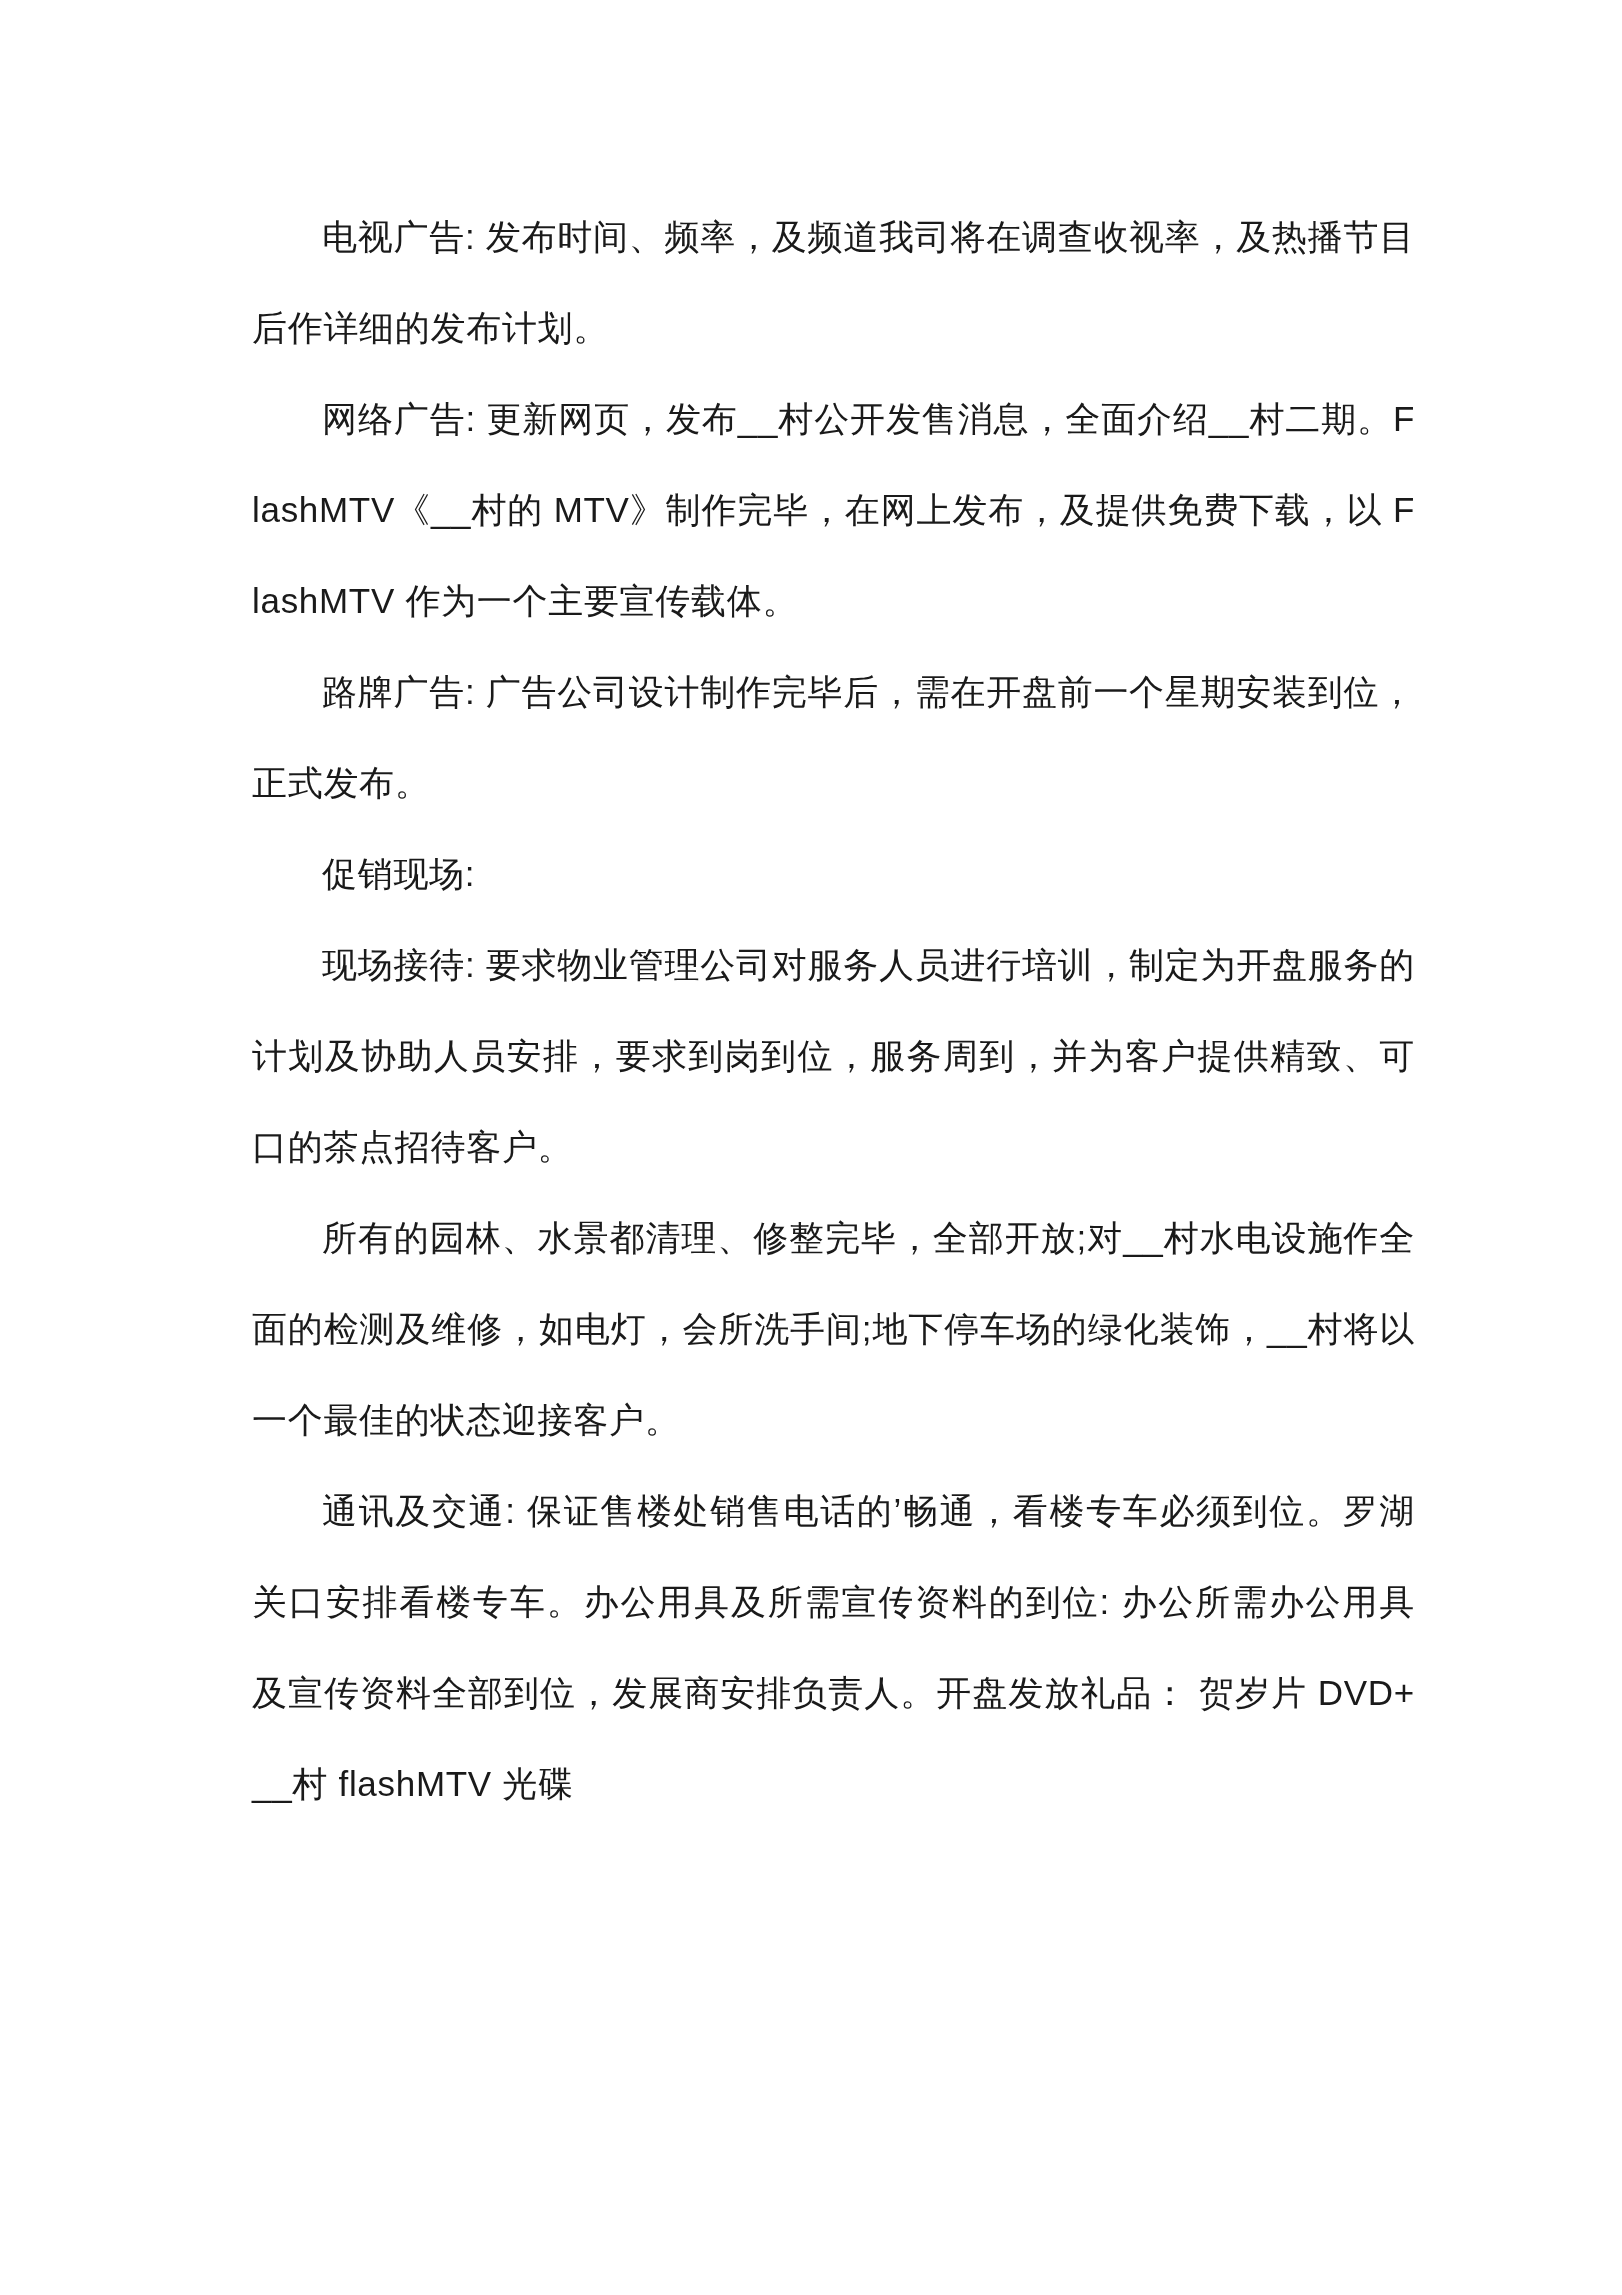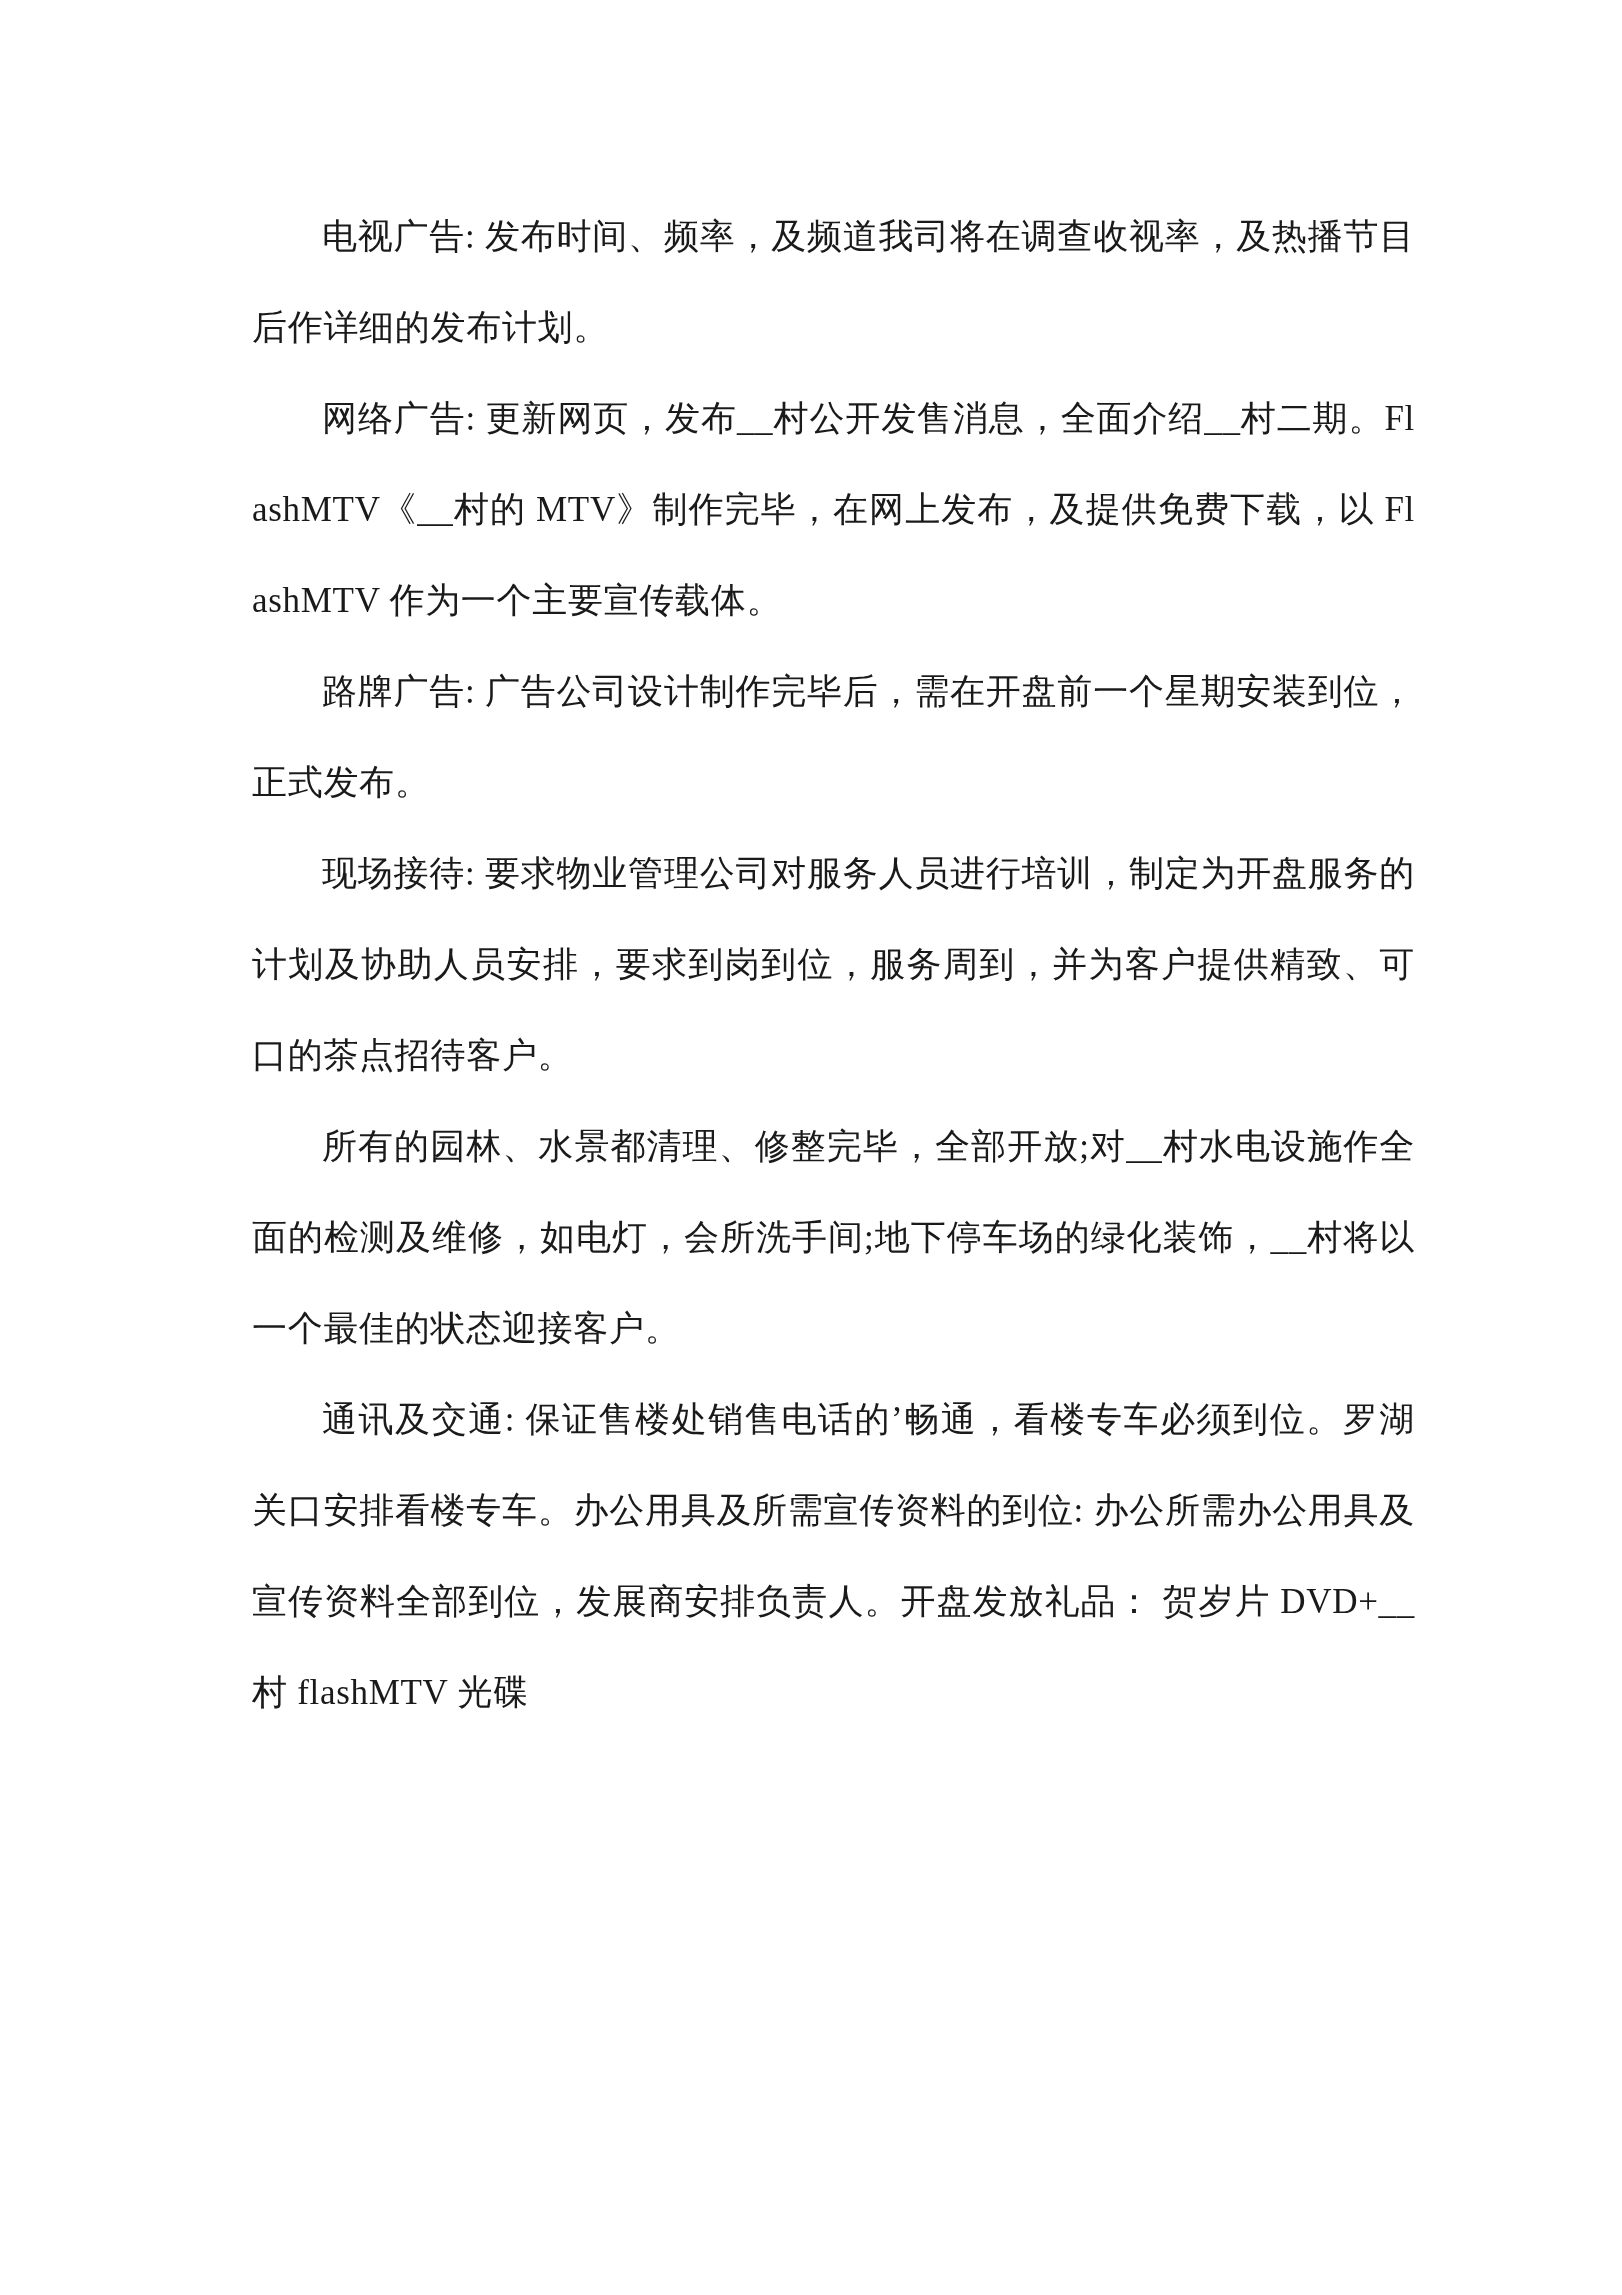--- a/index.html
+++ b/index.html
@@ -6,21 +6,21 @@
     margin: 0;
     padding: 0;
     background: #ffffff;
   }
   .page {
     position: relative;
     width: 1623px;
     height: 2295px;
     background: #ffffff;
     overflow: hidden;
-    font-family: Liberation Serif, serif;
+    font-family: Liberation Sans, sans-serif;
     color: #1a1a1a;
   }
   .content {
     position: absolute;
     top: 191px;
     left: 252px;
     width: 1163px;
   }
   .content p {
     margin: 0;
@@ -34,18 +34,19 @@
   }
 </style>
 </head>
 <body>
 
 <div class="page">
   <div class="content">
       <p>电视广告: 发布时间、频率，及频道我司将在调查收视率，及热播节目后作详细的发布计划。</p>
       <p>网络广告: 更新网页，发布__村公开发售消息，全面介绍__村二期。FlashMTV《__村的 MTV》制作完毕，在网上发布，及提供免费下载，以 FlashMTV 作为一个主要宣传载体。</p>
       <p>路牌广告: 广告公司设计制作完毕后，需在开盘前一个星期安装到位，正式发布。</p>
+      <p>促销现场:</p>
       <p>现场接待: 要求物业管理公司对服务人员进行培训，制定为开盘服务的计划及协助人员安排，要求到岗到位，服务周到，并为客户提供精致、可口的茶点招待客户。</p>
       <p>所有的园林、水景都清理、修整完毕，全部开放;对__村水电设施作全面的检测及维修，如电灯，会所洗手间;地下停车场的绿化装饰，__村将以一个最佳的状态迎接客户。</p>
       <p>通讯及交通: 保证售楼处销售电话的’畅通，看楼专车必须到位。罗湖关口安排看楼专车。办公用具及所需宣传资料的到位: 办公所需办公用具及宣传资料全部到位，发展商安排负责人。开盘发放礼品： 贺岁片 DVD+__村 flashMTV 光碟</p>
     </div>
 </div>
 
 
 </body></html>

